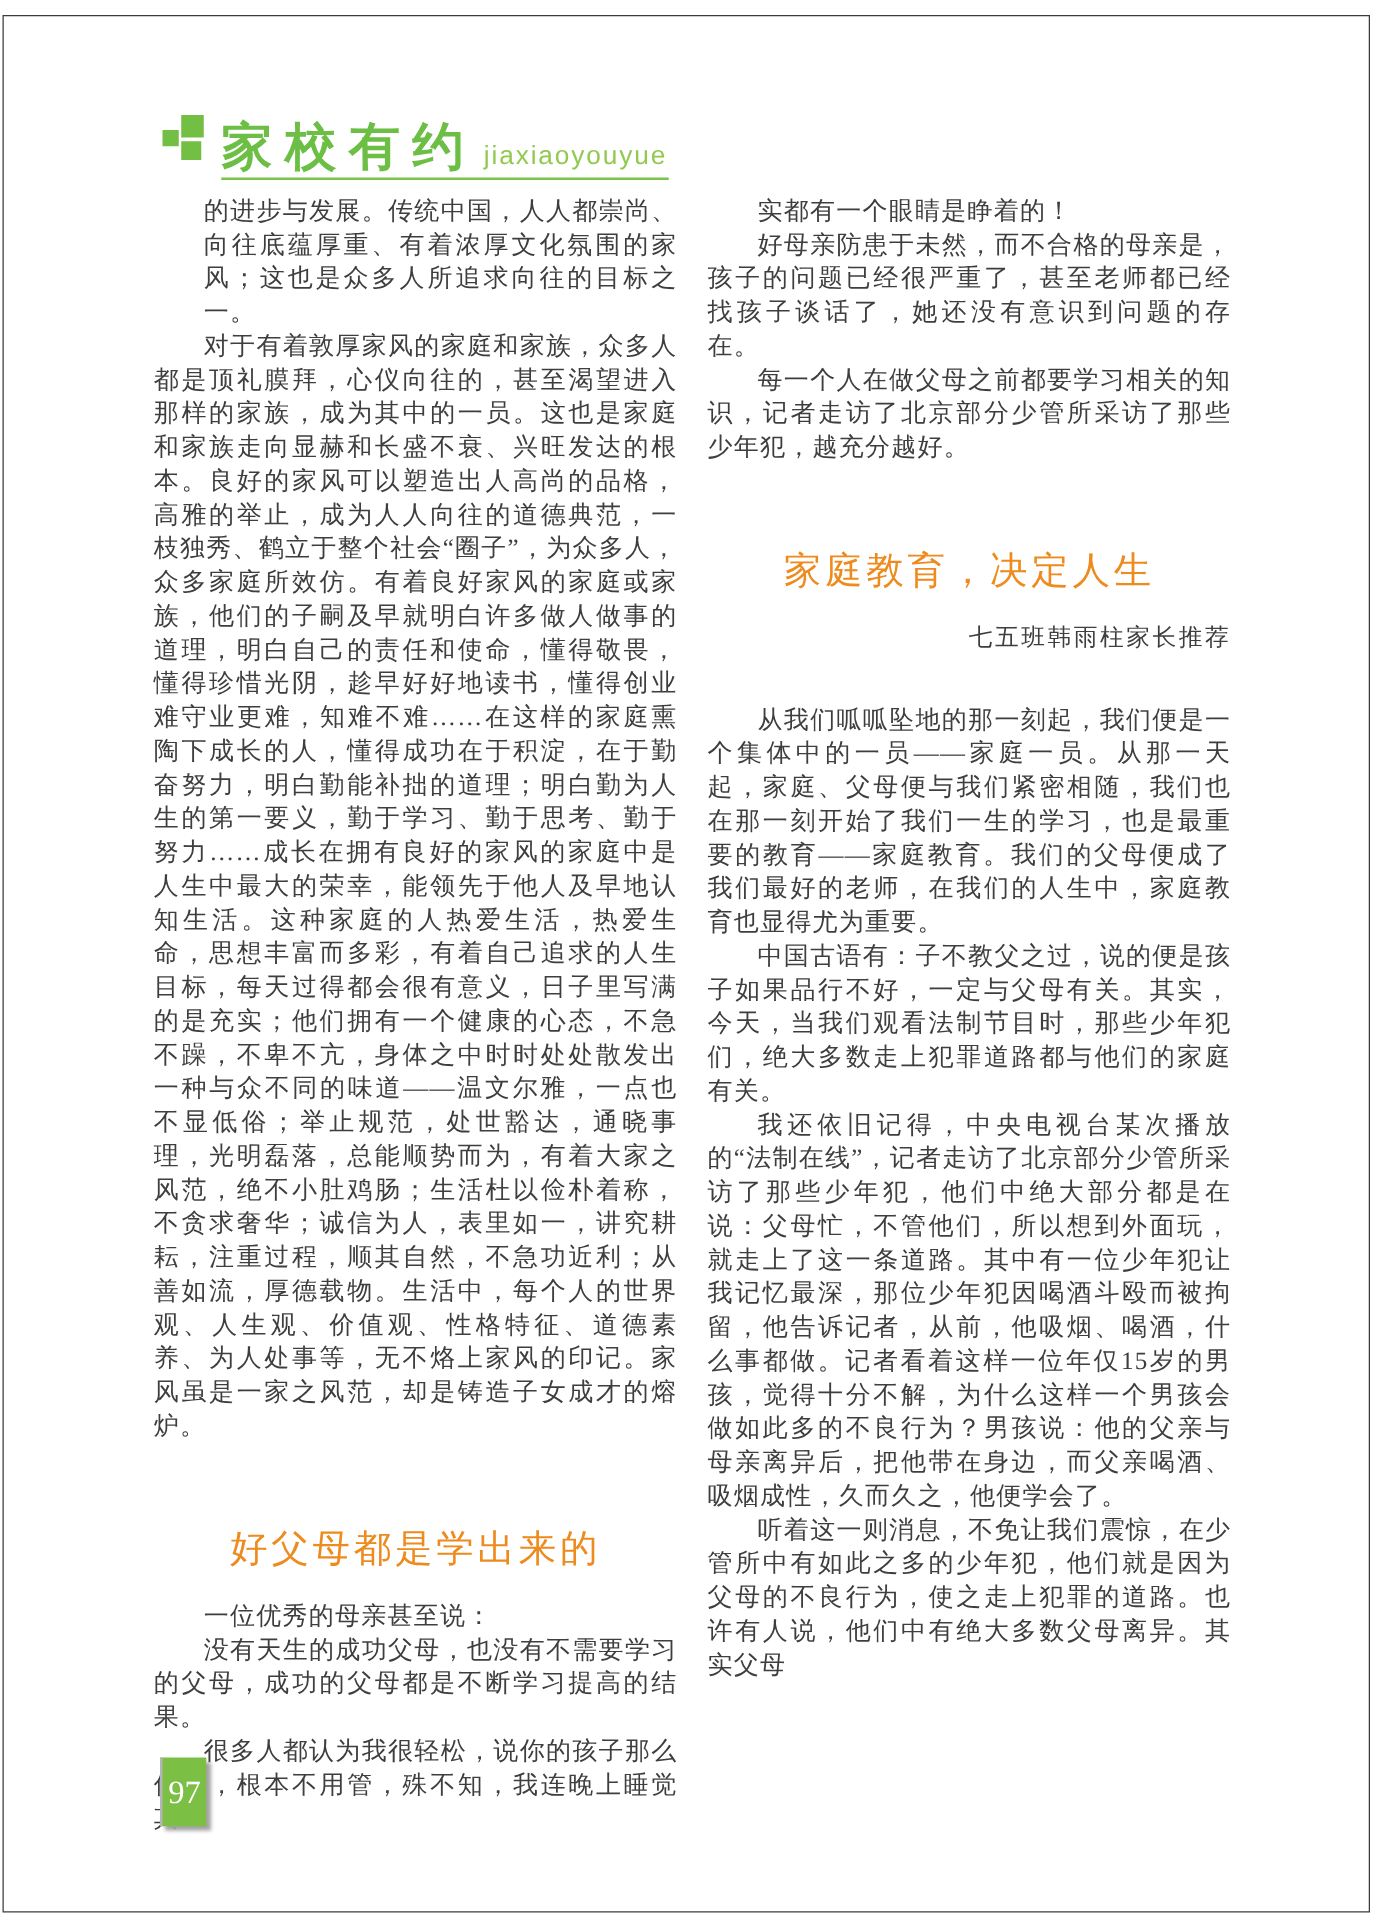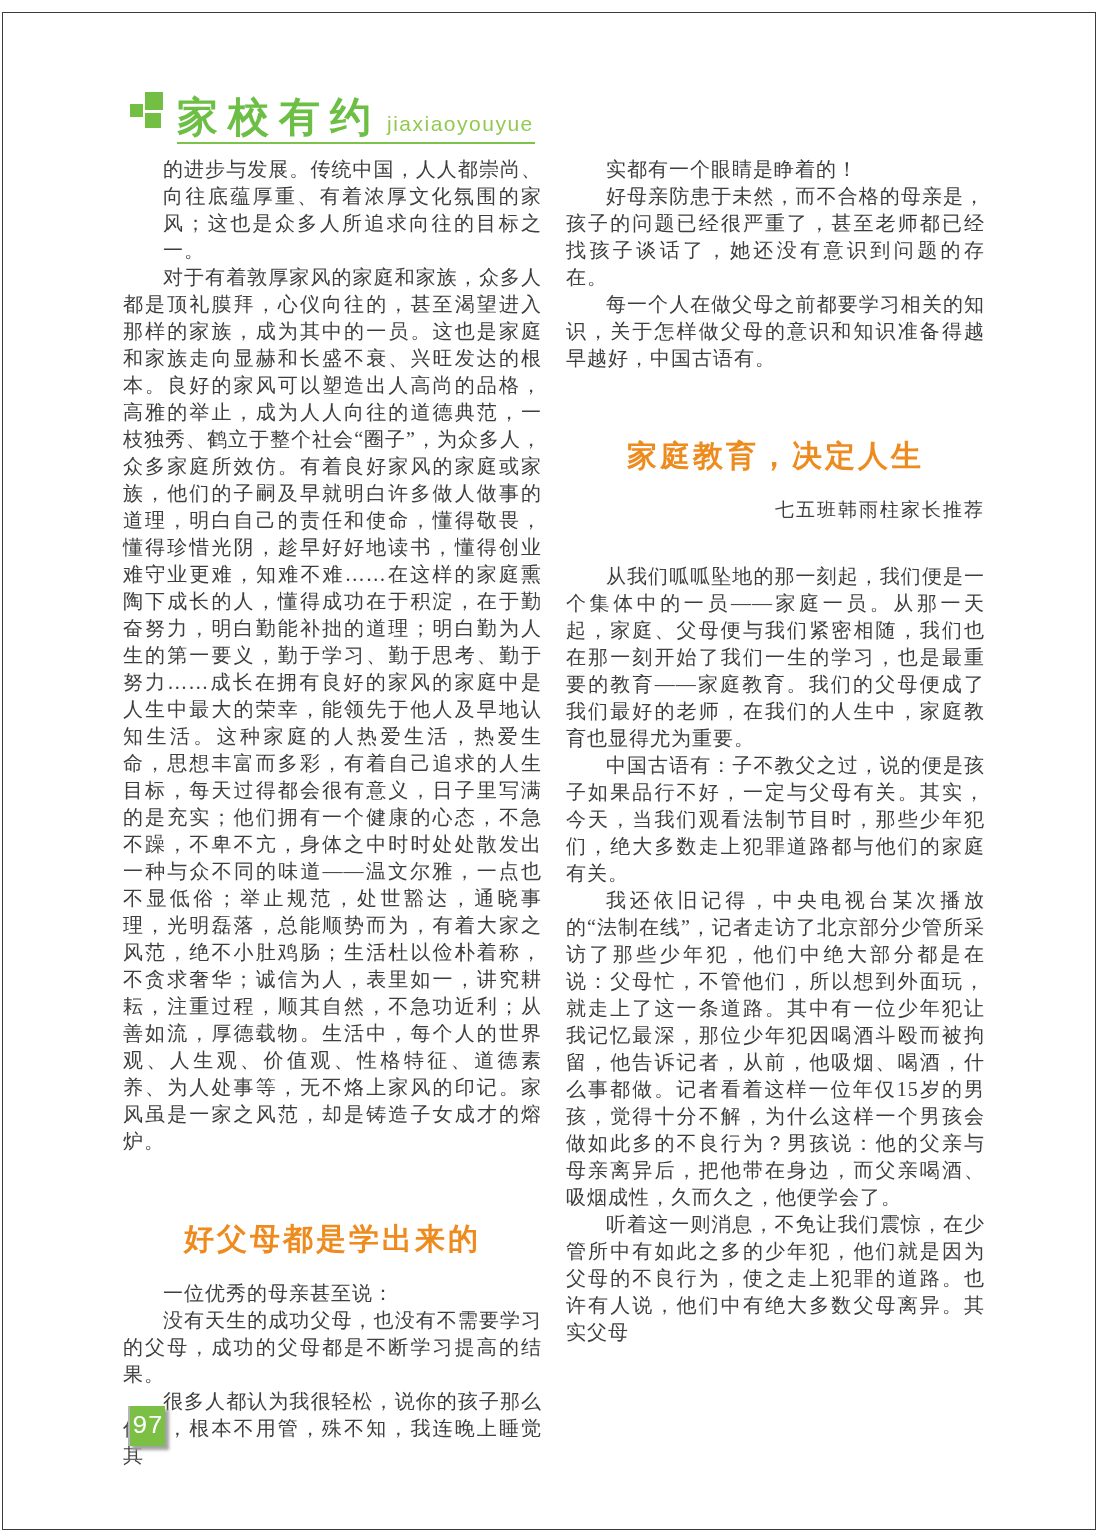--- a/index.html
+++ b/index.html
@@ -24,30 +24,30 @@
 
   
   .col { position:absolute; top:156px; width:419px; }
   .col-left  { left:123px; }
   .col-right { left:566px; }
   p.body { font-size:20px; line-height:27px; text-align:justify; letter-spacing:1px;
            word-break:break-all; color:#3e3e3e; }
   p.indent { text-indent:2em; }
   p.noindent { text-indent:0;margin-left:40px; }
 
-  .sec-title { font-size:30px; font-weight:bold; color:#ee8b1f; text-align:center;
+  .sec-title { font-size:30px; font-weight:normal; color:#ee8b1f; text-align:center;
                letter-spacing:3px; margin-top:64px; margin-bottom:20px; white-space:nowrap; }
   .byline { font-size:19px; text-align:right; letter-spacing:2px; color:#3e3e3e;
             margin-bottom:40px; }
 
   
-  .page-num { position:absolute; left:128px; top:1406px; width:37px; height:40px;
+  .page-num { position:absolute; left:128px; top:1406px; width:37px; height:55px;
               background:#7cbf45; color:#ffffff; border-left:2px solid #b5b5b5;
               box-shadow:4px 4px 3px #a3a3a3;
-              font-family:Liberation Mono, monospace; font-size:26px;
+              font-family:Liberation Serif, serif; font-size:26px;
               display:flex; align-items:center; justify-content:center; }
 </style>
 </head>
 <body>
 
 <div class="frame"></div>
 
 <header>
   <span class="logo-sq sq-a"></span>
   <span class="logo-sq sq-b"></span>
@@ -64,21 +64,21 @@
   <p class="body indent">对于有着敦厚家风的家庭和家族，众多人都是顶礼膜拜，心仪向往的，甚至渴望进入那样的家族，成为其中的一员。这也是家庭和家族走向显赫和长盛不衰、兴旺发达的根本。良好的家风可以塑造出人高尚的品格，高雅的举止，成为人人向往的道德典范，一枝独秀、鹤立于整个社会“圈子”，为众多人，众多家庭所效仿。有着良好家风的家庭或家族，他们的子嗣及早就明白许多做人做事的道理，明白自己的责任和使命，懂得敬畏，懂得珍惜光阴，趁早好好地读书，懂得创业难守业更难，知难不难……在这样的家庭熏陶下成长的人，懂得成功在于积淀，在于勤奋努力，明白勤能补拙的道理；明白勤为人生的第一要义，勤于学习、勤于思考、勤于努力……成长在拥有良好的家风的家庭中是人生中最大的荣幸，能领先于他人及早地认知生活。这种家庭的人热爱生活，热爱生命，思想丰富而多彩，有着自己追求的人生目标，每天过得都会很有意义，日子里写满的是充实；他们拥有一个健康的心态，不急不躁，不卑不亢，身体之中时时处处散发出一种与众不同的味道——温文尔雅，一点也不显低俗；举止规范，处世豁达，通晓事理，光明磊落，总能顺势而为，有着大家之风范，绝不小肚鸡肠；生活杜以俭朴着称，不贪求奢华；诚信为人，表里如一，讲究耕耘，注重过程，顺其自然，不急功近利；从善如流，厚德载物。生活中，每个人的世界观、人生观、价值观、性格特征、道德素养、为人处事等，无不烙上家风的印记。家风虽是一家之风范，却是铸造子女成才的熔炉。</p>
   <h2 class="sec-title">好父母都是学出来的</h2>
   <p class="body indent">一位优秀的母亲甚至说：</p>
   <p class="body indent">没有天生的成功父母，也没有不需要学习的父母，成功的父母都是不断学习提高的结果。</p>
   <p class="body indent">很多人都认为我很轻松，说你的孩子那么优秀，根本不用管，殊不知，我连晚上睡觉其</p>
 </main>
 
 <main class="col col-right">
   <p class="body noindent">实都有一个眼睛是睁着的！</p>
   <p class="body indent">好母亲防患于未然，而不合格的母亲是，孩子的问题已经很严重了，甚至老师都已经找孩子谈话了，她还没有意识到问题的存在。</p>
-  <p class="body indent">每一个人在做父母之前都要学习相关的知识，关于怎样做父母的意识和知识准备得越早越好，中国古语有。</p>
+  <p class="body indent">每一个人在做父母之前都要学习相关的知识，记者走访了北京部分少管所采访了那些少年犯，越充分越好。</p>
   <h2 class="sec-title">家庭教育，决定人生</h2>
   <div class="byline">七五班韩雨柱家长推荐</div>
   <p class="body indent">从我们呱呱坠地的那一刻起，我们便是一个集体中的一员——家庭一员。从那一天起，家庭、父母便与我们紧密相随，我们也在那一刻开始了我们一生的学习，也是最重要的教育——家庭教育。我们的父母便成了我们最好的老师，在我们的人生中，家庭教育也显得尤为重要。</p>
   <p class="body indent">中国古语有：子不教父之过，说的便是孩子如果品行不好，一定与父母有关。其实，今天，当我们观看法制节目时，那些少年犯们，绝大多数走上犯罪道路都与他们的家庭有关。</p>
   <p class="body indent">我还依旧记得，中央电视台某次播放的“法制在线”，记者走访了北京部分少管所采访了那些少年犯，他们中绝大部分都是在说：父母忙，不管他们，所以想到外面玩，就走上了这一条道路。其中有一位少年犯让我记忆最深，那位少年犯因喝酒斗殴而被拘留，他告诉记者，从前，他吸烟、喝酒，什么事都做。记者看着这样一位年仅15岁的男孩，觉得十分不解，为什么这样一个男孩会做如此多的不良行为？男孩说：他的父亲与母亲离异后，把他带在身边，而父亲喝酒、吸烟成性，久而久之，他便学会了。</p>
   <p class="body indent">听着这一则消息，不免让我们震惊，在少管所中有如此之多的少年犯，他们就是因为父母的不良行为，使之走上犯罪的道路。也许有人说，他们中有绝大多数父母离异。其实父母</p>
 </main>
 
 <div class="page-num">97</div>
 

